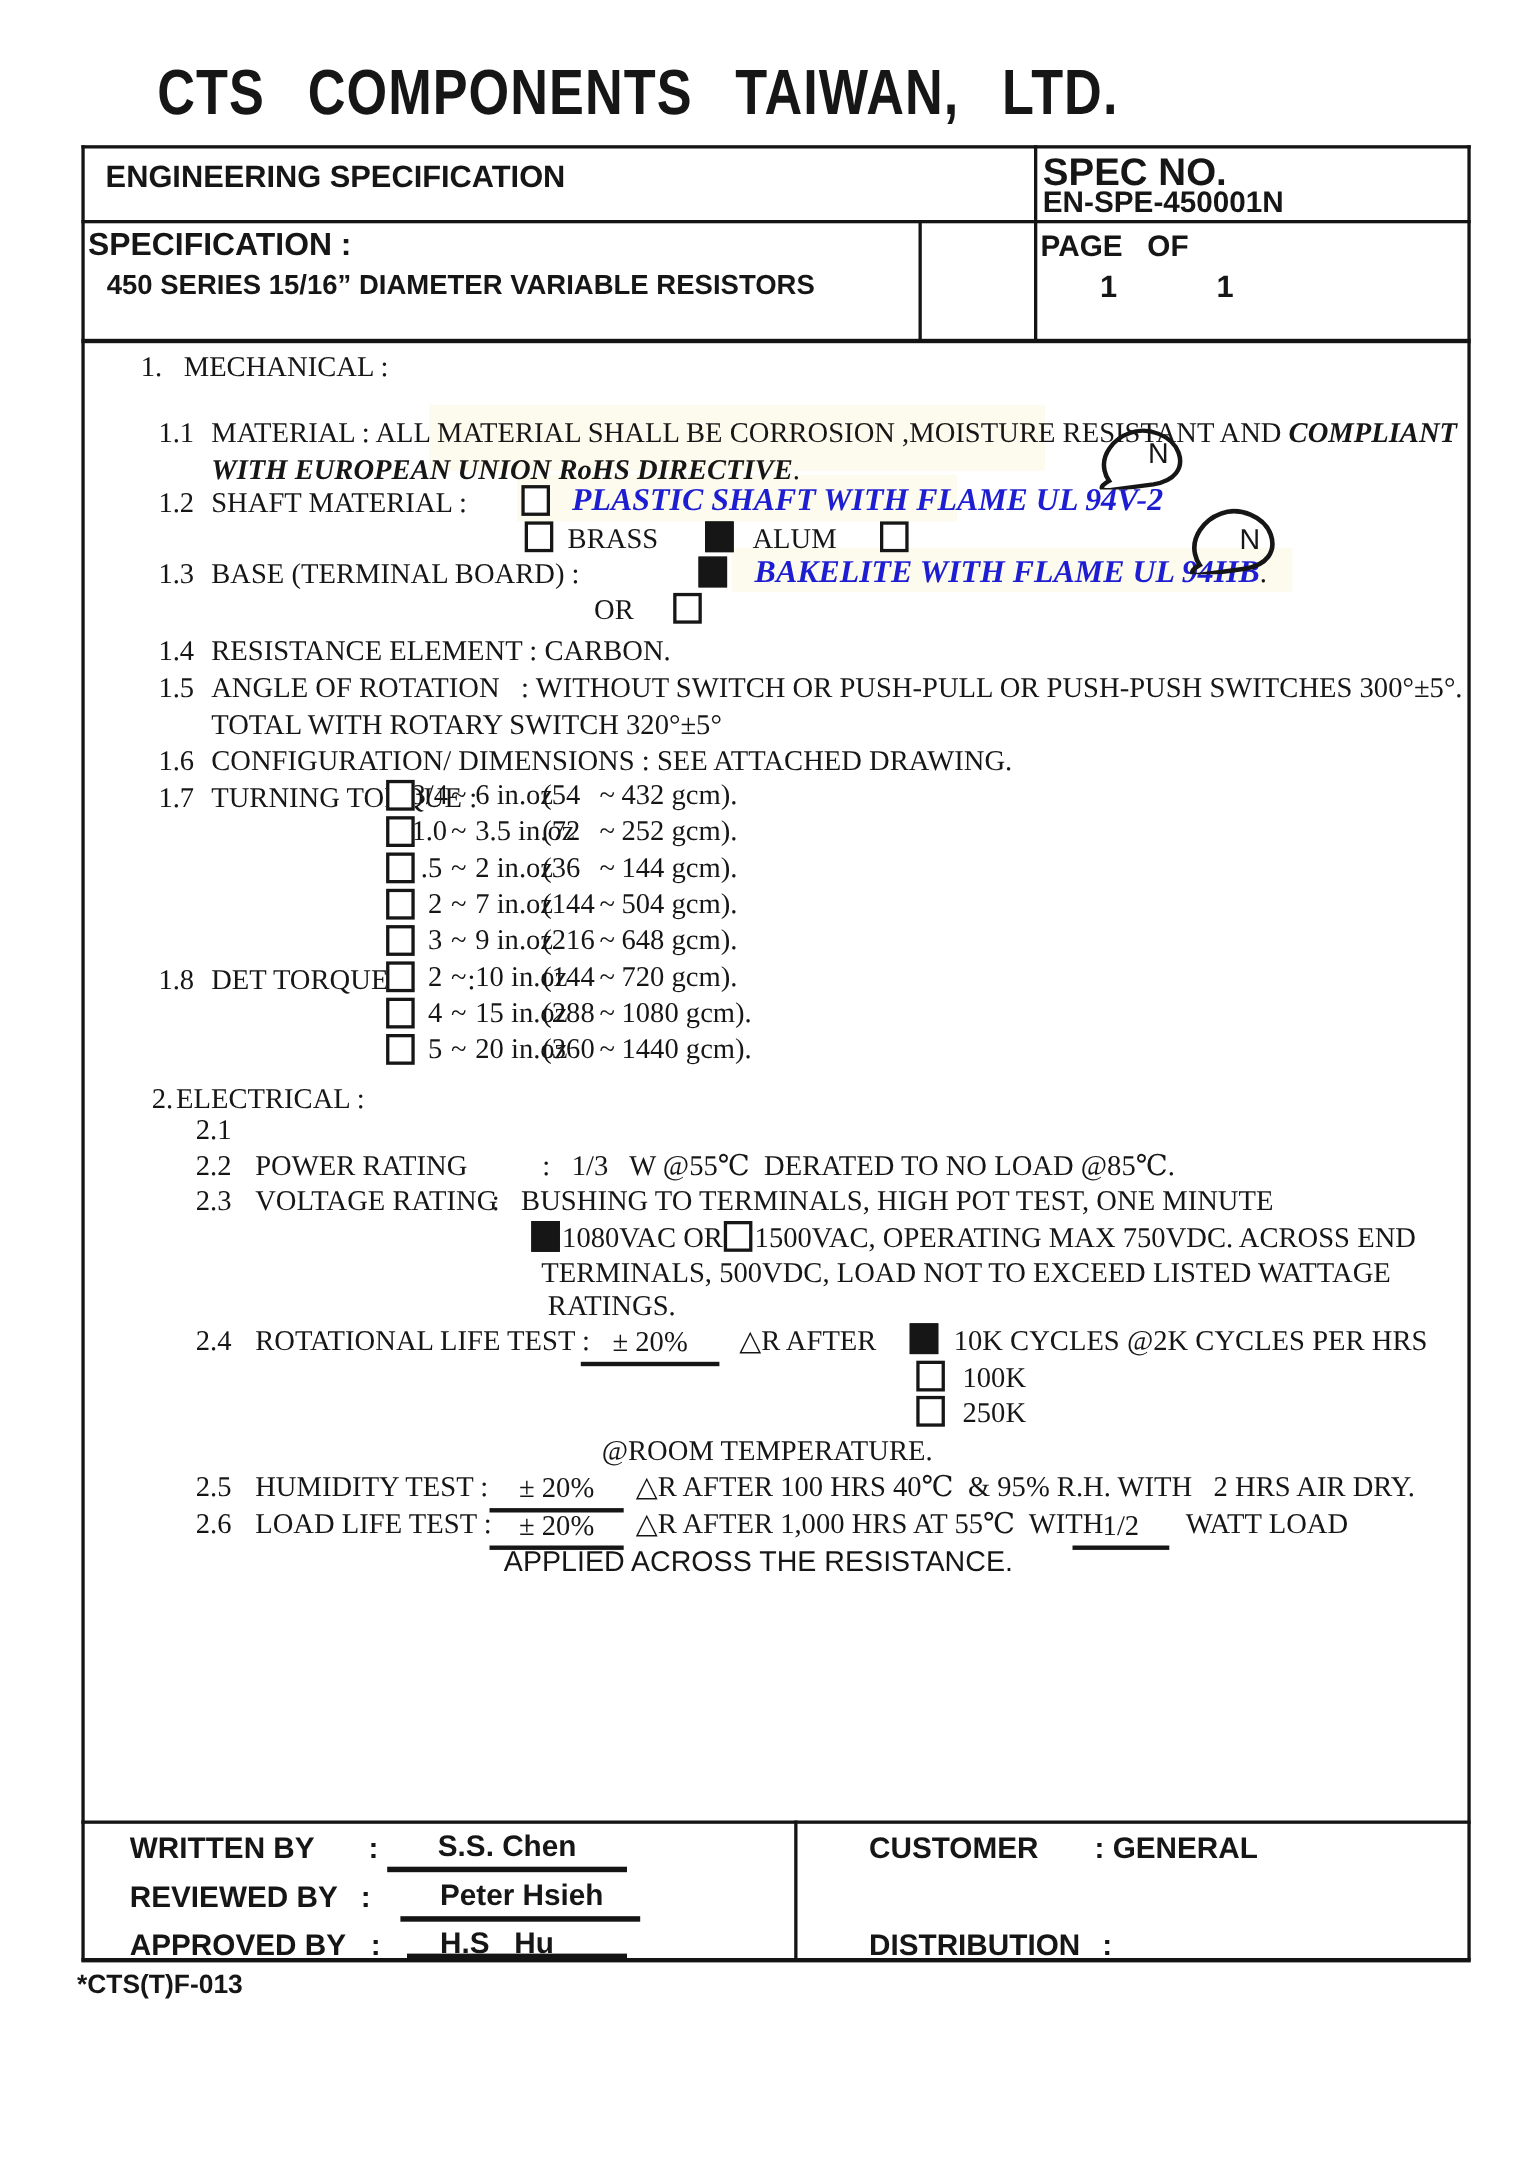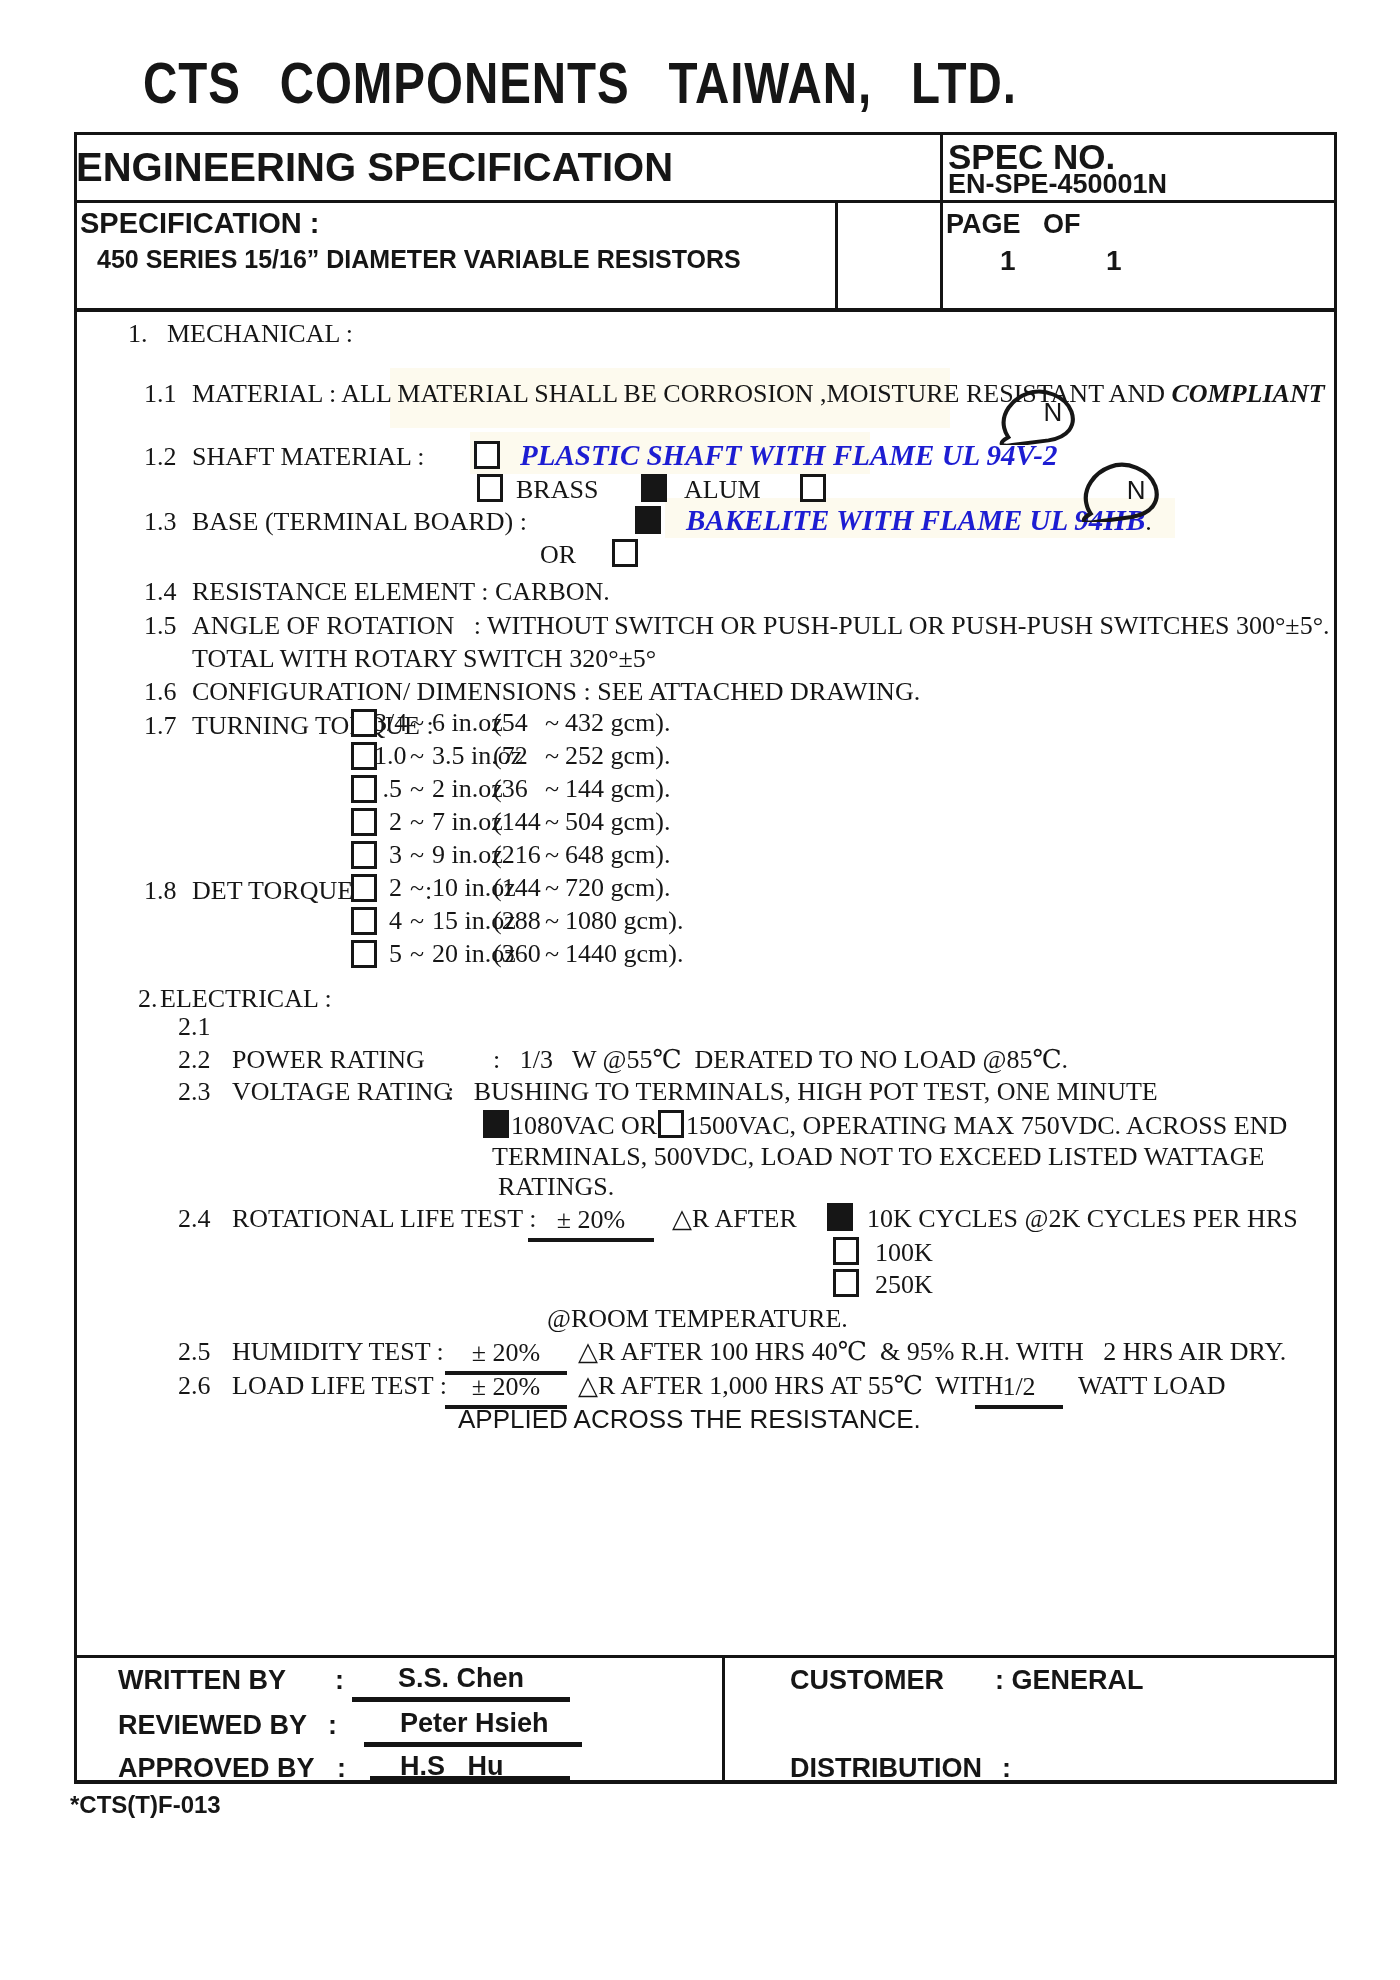--- a/index.html
+++ b/index.html
@@ -52,34 +52,35 @@
   <div class="vline" style="left:1334px;top:132px;width:3px;height:1651px"></div>
   <div class="hline" style="left:74px;top:132px;width:1263px;height:3px"></div>
   <div class="hline" style="left:74px;top:1780px;width:1263px;height:4px"></div>
   <div class="hline" style="left:74px;top:200px;width:1263px;height:3px"></div>
   <div class="hline" style="left:74px;top:308px;width:1263px;height:4px"></div>
   <div class="hline" style="left:74px;top:1655px;width:1263px;height:3px"></div>
   <div class="vline" style="left:940px;top:132px;width:3px;height:179px"></div>
   <div class="vline" style="left:835px;top:200px;width:3px;height:111px"></div>
   <div class="vline" style="left:722px;top:1655px;width:3px;height:128px"></div>
 
-  <div class="bt sans" style="left:76px;top:146px;font-size:40px">ENGINEERING SPECIFICATION</div>
+  <div class="bt sans" style="left:96px;top:146px;font-size:28px">ENGINEERING SPECIFICATION</div>
   <div class="bt sans" style="left:948px;top:138px;font-size:35px">SPEC NO.</div>
   <div class="bt sans" style="left:948px;top:170px;font-size:27px">EN-SPE-450001N</div>
   <div class="bt sans" style="left:80px;top:208px;font-size:29px">SPECIFICATION :</div>
   <div class="bt sans" style="left:97px;top:246px;font-size:25px">450 SERIES 15/16” DIAMETER VARIABLE RESISTORS</div>
   <div class="bt sans" style="left:946px;top:210px;font-size:27px">PAGE   OF</div>
   <div class="bt sans" style="left:1000px;top:246px;font-size:28px">1</div>
   <div class="bt sans" style="left:1106px;top:246px;font-size:28px">1</div>
 
   <div class="bt" style="left:128px;top:320px">1.</div>
   <div class="bt" style="left:167px;top:320px">MECHANICAL :</div>
 
   <div class="bt" style="left:144px;top:380px">1.1</div>
   <div class="bt" style="left:192px;top:380px"><span>MATERIAL : ALL MATERIAL SHALL BE CORROSION ,MOISTURE RESISTANT AND </span><span class="em">COMPLIANT</span></div>
+  <div class="bt" style="left:192px;top:413px"><span class="em">WITH EUROPEAN UNION RoHS DIRECTIVE</span><span>.</span></div>
 
   <div class="bt" style="left:144px;top:443px">1.2</div>
   <div class="bt" style="left:192px;top:443px">SHAFT MATERIAL :</div>
   <span class="cb" style="left:474px;top:441px"></span>
   <div class="bt blue-em" style="left: 520px; top: 440px; color: rgb(29, 29, 210);">PLASTIC SHAFT WITH FLAME UL 94V-2</div>
   <span class="cb" style="left:477px;top:474px"></span>
   <div class="bt" style="left:516px;top:476px">BRASS</div>
   <span class="cb filled" style="left:641px;top:474px"></span>
   <div class="bt" style="left:684px;top:476px">ALUM</div>
   <span class="cb" style="left:800px;top:474px"></span>

